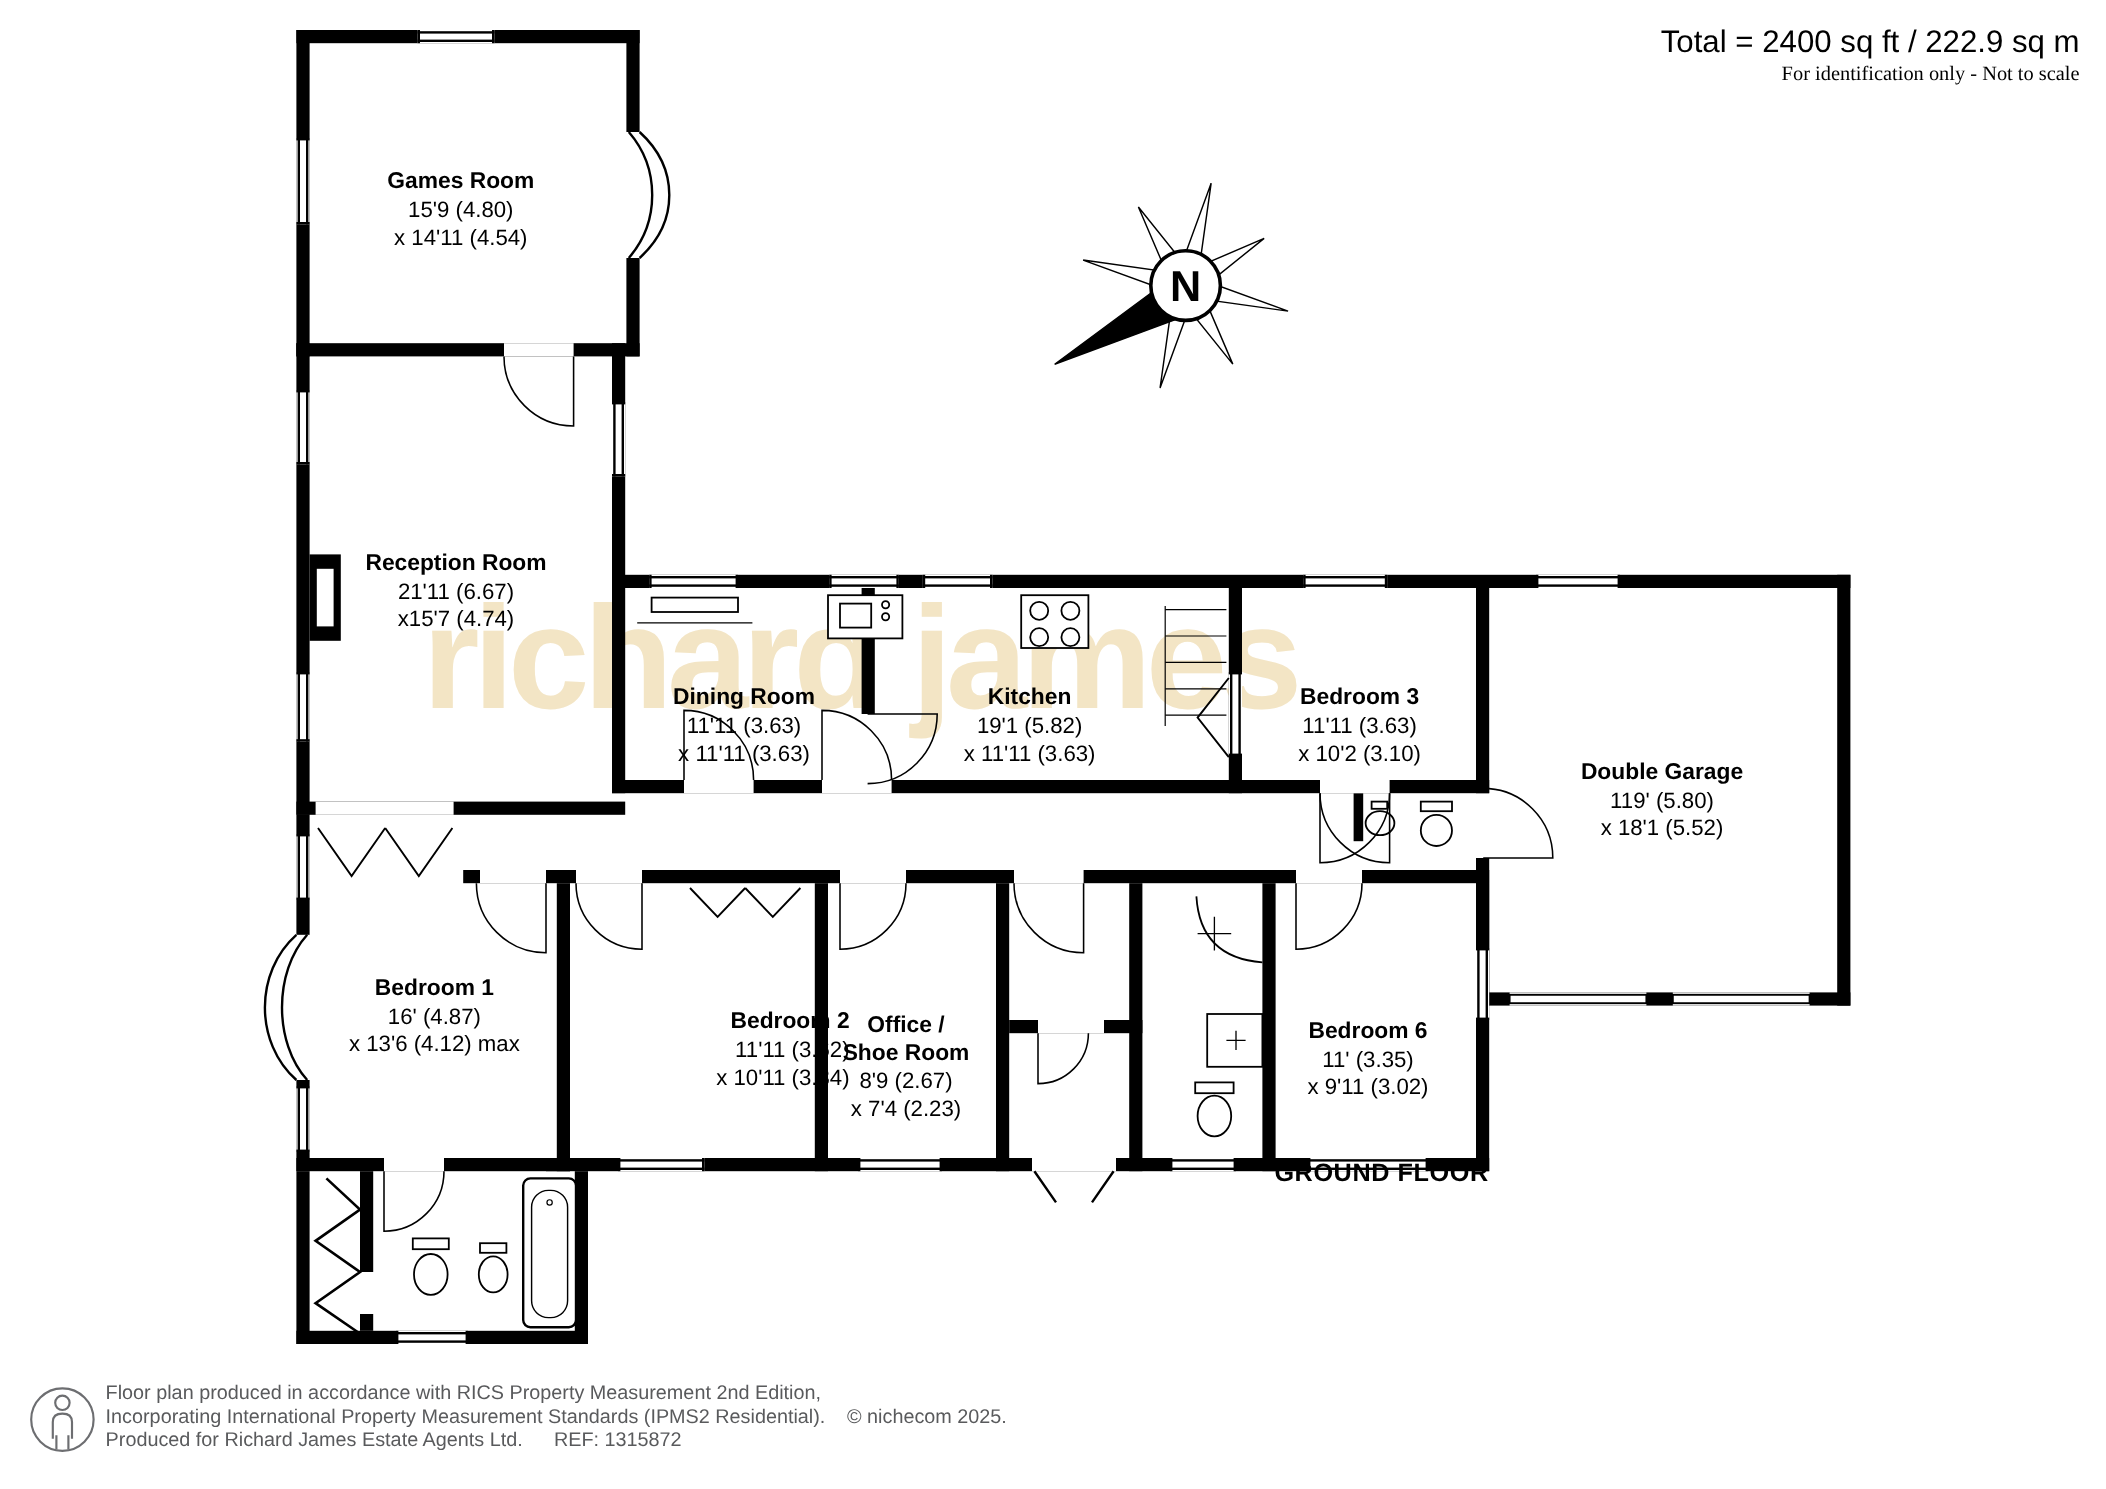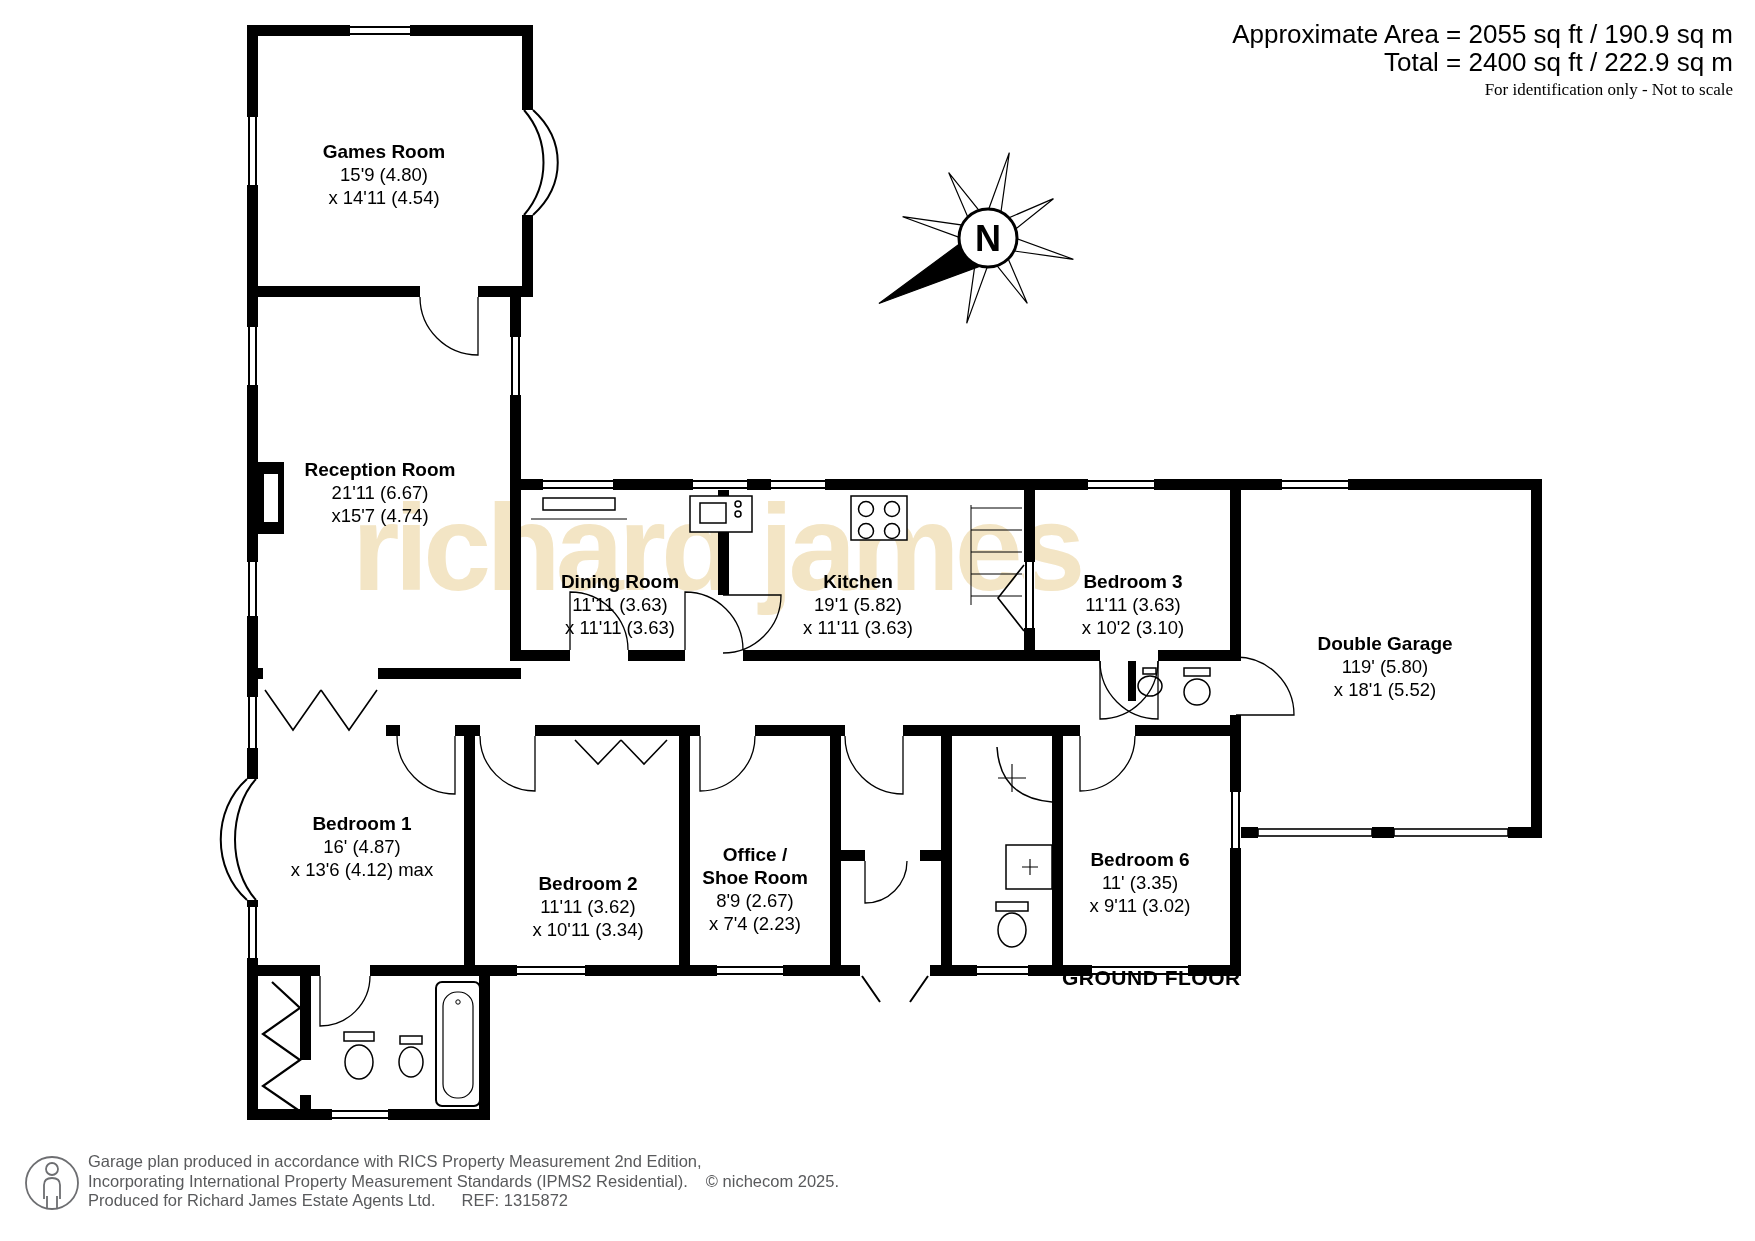--- a/index.html
+++ b/index.html
@@ -342,21 +342,20 @@
         <polygon points="1042,292 1004,242 992,254"></polygon>
         <polygon points="934,184 972,234 984,222"></polygon>
         <polygon points="898,328 964,248 986,268" fill="#000"></polygon>
       </g>
       <circle cx="988" cy="238" r="29" fill="#fff" stroke="#000" stroke-width="3"></circle>
       <text x="988" y="251" font-size="36" font-weight="bold" text-anchor="middle" fill="#000">N</text>
     </g>
   </svg>
 
   <div class="header">
-    <div class="stat">Approximate Area = 2055 sq ft / 190.9 sq m</div>
     <div class="stat">Total = 2400 sq ft / 222.9 sq m</div>
     <div class="disclaimer">For identification only - Not to scale</div>
   </div>
 
   <div class="room-label" style="left:384px;top:140px;">
     <span class="room-name">Games Room</span>
     <span class="room-dim">15'9 (4.80)</span>
     <span class="room-dim">x 14'11 (4.54)</span>
   </div>
   <div class="room-label" style="left:380px;top:458px;">
@@ -382,21 +381,21 @@
   <div class="room-label" style="left:1385px;top:632px;">
     <span class="room-name">Double Garage</span>
     <span class="room-dim">119' (5.80)</span>
     <span class="room-dim">x 18'1 (5.52)</span>
   </div>
   <div class="room-label" style="left:362px;top:812px;">
     <span class="room-name">Bedroom 1</span>
     <span class="room-dim">16' (4.87)</span>
     <span class="room-dim">x 13'6 (4.12) max</span>
   </div>
-  <div class="room-label" style="left:588px;top:872px;">
+  <div class="room-label" style="left:588px;top:840px;text-align:right;">
     <span class="room-name">Bedroom 2</span>
     <span class="room-dim">11'11 (3.62)</span>
     <span class="room-dim">x 10'11 (3.34)</span>
   </div>
   <div class="room-label" style="left:755px;top:843px;width:160px;">
     <span class="room-name">Office /</span>
     <span class="room-name">Shoe Room</span>
     <span class="room-dim">8'9 (2.67)</span>
     <span class="room-dim">x 7'4 (2.23)</span>
   </div>
@@ -407,21 +406,21 @@
   </div>
 
   <div class="floor-label">GROUND FLOOR</div>
 
   <svg class="person-badge" width="60" height="64" viewBox="0 0 60 64">
     <circle cx="28" cy="31" r="26" fill="none" stroke="#6d6e71" stroke-width="1.8"></circle>
     <circle cx="28" cy="17" r="6" fill="none" stroke="#6d6e71" stroke-width="1.8"></circle>
     <path d="M20,47 L20,33 Q20,26 28,26 Q36,26 36,33 L36,47 M23,44 L23,56 M33,44 L33,56" fill="none" stroke="#6d6e71" stroke-width="1.8"></path>
   </svg>
   <div class="footer">
-    <div>Garage plan produced in accordance with RICS Property Measurement 2nd Edition,</div>
+    <div>Floor plan produced in accordance with RICS Property Measurement 2nd Edition,</div>
     <div>
       <span>Incorporating International Property Measurement Standards (IPMS2 Residential).</span><span class="sep"></span><span>© nichecom 2025.</span>
     </div>
     <div>
       <span>Produced for Richard James Estate Agents Ltd.</span><span class="sep2"></span><span>REF: 1315872</span>
     </div>
   </div>
 
 </div>
 

